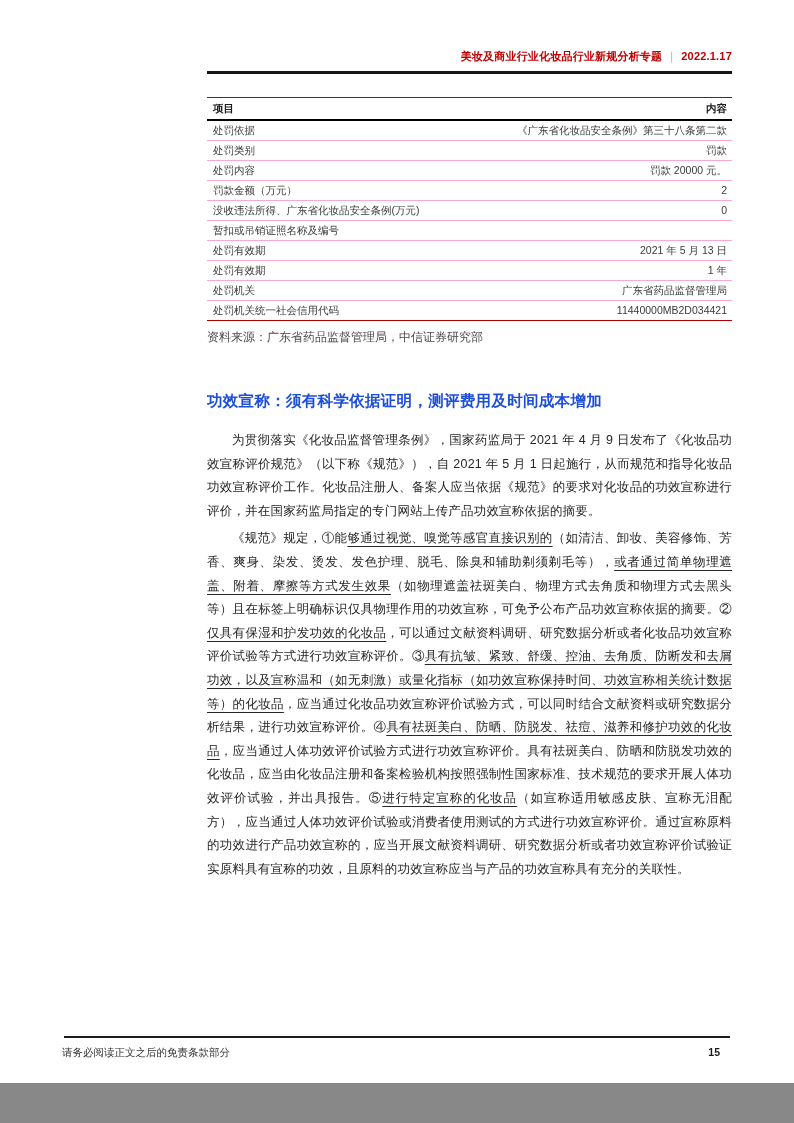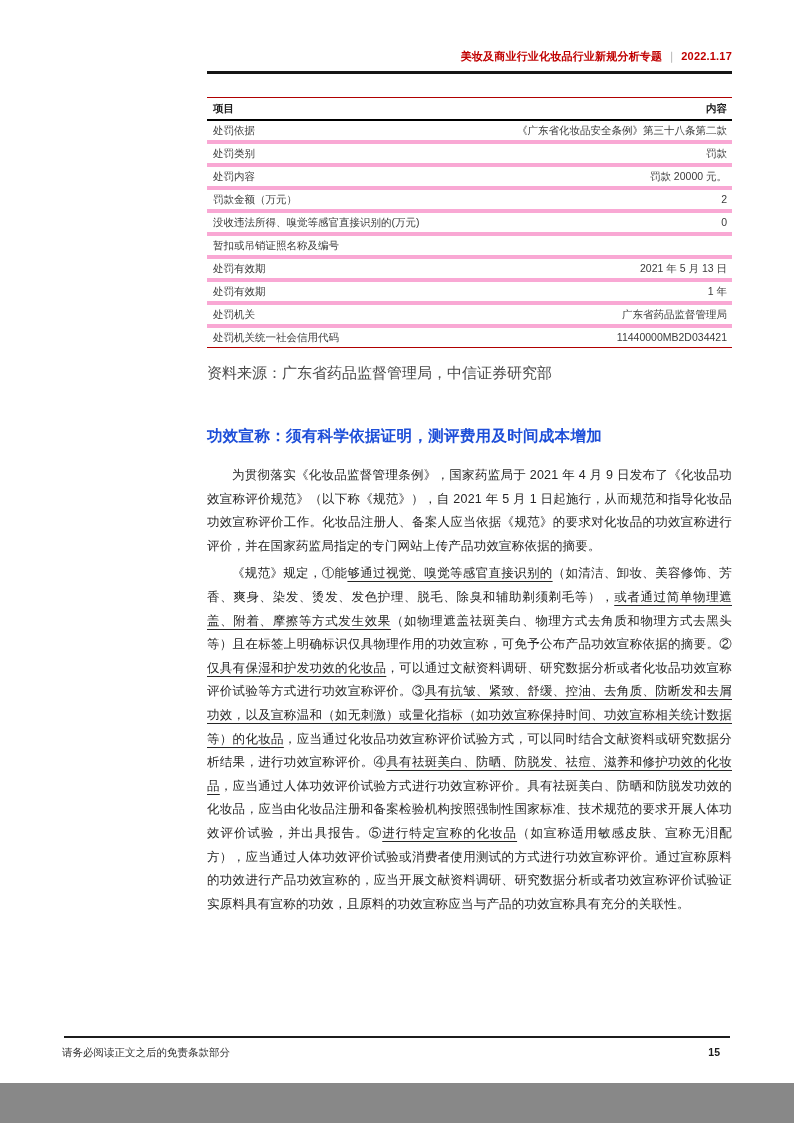--- a/index.html
+++ b/index.html
@@ -26,28 +26,28 @@
   table.penalty {
     width:100%; border-collapse:collapse; table-layout:fixed;
     border-top:1.5px solid #b00000; border-bottom:1.5px solid #b00000;
     font-size:10.5px; color:#3a3a3a;
   }
   table.penalty th {
     font-weight:bold; color:#1d1d1d; border-bottom:2px solid #000;
     padding:4px 5px 4px 6px; line-height:13px;
   }
   table.penalty td {
-    border-bottom:4px solid #f9a8d4; padding:3px 5px 3px 6px; line-height:13px;
+    border-bottom:1px solid #f9a8d4; padding:3px 5px 3px 6px; line-height:13px;
   }
   table.penalty tr:last-child td { border-bottom:none; }
   .c-left  { text-align:left; width:55%;margin-top:16px; }
   .c-right { text-align:right; }
 
   .source {
-    margin-top:18px; font-size:15px; color:#4a4a4a; line-height:13px;
+    margin-top:10px; font-size:12px; color:#4a4a4a; line-height:13px;
   }
 
   h1.sec {
     margin:46px 0 0 0; font-size:15.5px; line-height:22px;
     font-weight:bold; color:#1d4ed8; letter-spacing:.3px;
   }
   h2.sub {
     margin:10px 0 0 0; font-size:13.5px; line-height:20px;
     font-weight:bold; color:#101010; letter-spacing:.2px;
   }
@@ -105,21 +105,21 @@
             <td class="c-left">处罚内容</td>
             <td class="c-right">罚款 20000 元。</td>
           </tr>
 
           <tr>
             <td class="c-left">罚款金额（万元）</td>
             <td class="c-right">2</td>
           </tr>
 
           <tr>
-            <td class="c-left">没收违法所得、嗅觉等感官直接识别的(万元)</td>
+            <td class="c-left">没收违法所得、广东省化妆品安全条例(万元)</td>
             <td class="c-right">0</td>
           </tr>
 
           <tr>
             <td class="c-left">暂扣或吊销证照名称及编号</td>
             <td class="c-right"></td>
           </tr>
 
           <tr>
             <td class="c-left">处罚有效期</td>

